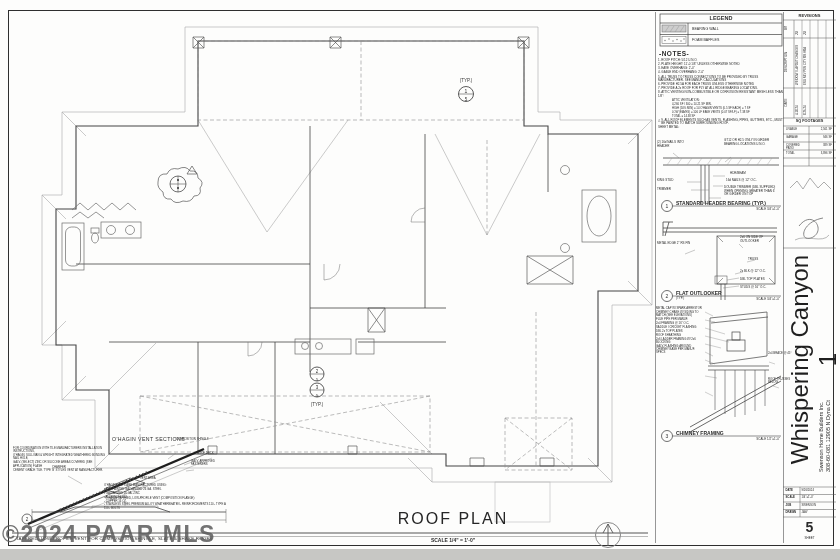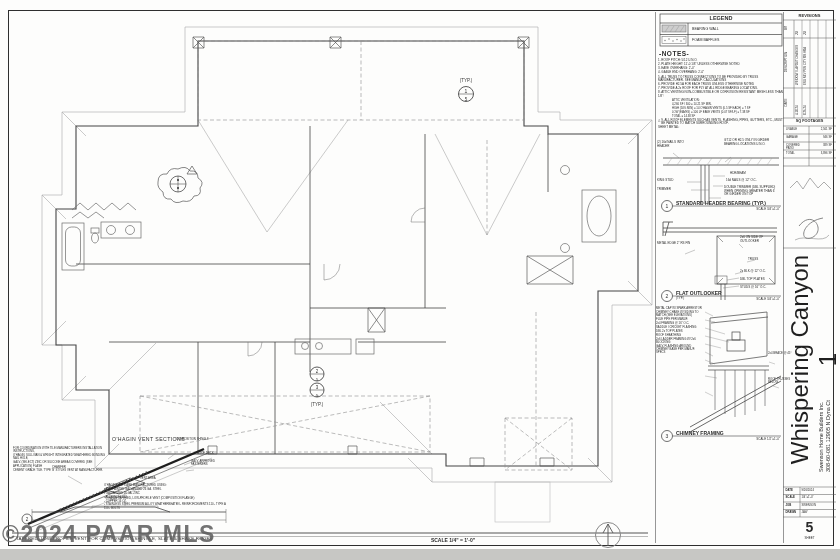--- a/index.html
+++ b/index.html
@@ -267,20 +267,21 @@
     <div>-  STAINLESS STEEL PREMIUM ALLOY WEATHERBEATEN - REINFORCEMENTS 110 - TYPE A 110 - BOLTS</div>
   </div>
   <div class="t f28" style="left:52px;top:466px">CHAMFER</div>
   <div class="t f28" style="left:176px;top:438px;width:34px">COMPOSITION SHINGLE</div>
   <div class="t f28" style="left:197px;top:452px">ROOF DECK</div>
   <div class="t f28" style="left:191px;top:460px;width:40px">GALV. APPROVED FASTENERS</div>
   <div class="t f28" style="left:140px;top:477px">VENT AREA</div>
   <div class="t f28 c" style="left:100px;top:497px;width:100px">O'HAGIN TAPERED, LOW-PROFILE VENT (COMPOSITION FLANGE)</div>
   <div class="t" style="left:16px;top:536px;width:230px;font-size:4.4px;letter-spacing:.2px">TAPERED, LOW-PROFILE VENT FOR COMPOSITION SHINGLE, SLATE &amp; SHAKE ROOFS</div>
 
+  <div class="t c bigtitle" style="left:393px;top:510px;width:120px;font-size:16px">ROOF PLAN</div>
   <div class="t f5 b c" style="left:393px;top:537px;width:120px">SCALE 1/4" = 1'-0"</div>
   <div class="wm">©2024 PAAR MLS</div>
 
   <div class="t c b" style="left:783px;top:13px;width:53px;font-size:4px">REVISIONS</div>
   <div class="t f3 c rot" style="left:785px;top:36px;width:16px;height:7px">BY</div>
   <div class="t f3 c rot" style="left:785px;top:86px;width:48px;height:7px">DESCRIPTION</div>
   <div class="t f3 c rot" style="left:785px;top:116px;width:27px;height:7px">DATE</div>
   <div class="t f28 rot" style="left:796px;top:35px;width:14px">JW</div>
   <div class="t f28 rot" style="left:796px;top:85px;width:45px">WINDOW / LAYOUT CHANGES</div>
   <div class="t f28 rot" style="left:796px;top:115px;width:25px">4-18-24</div>

